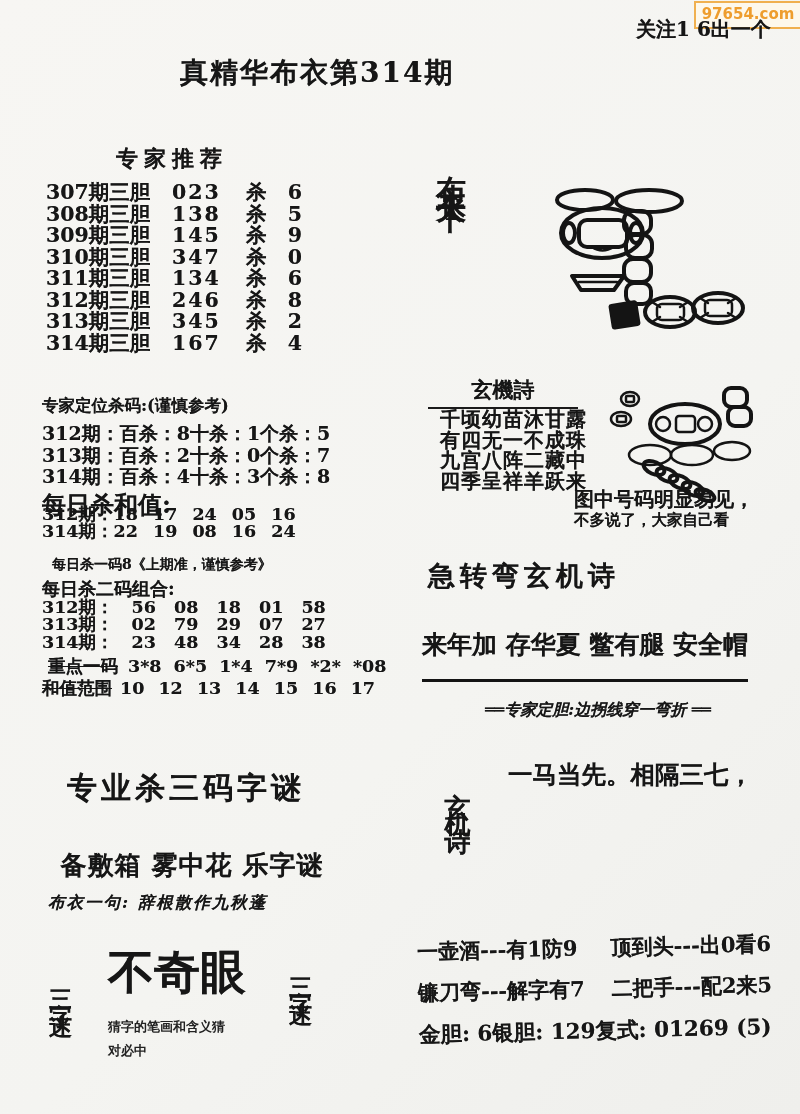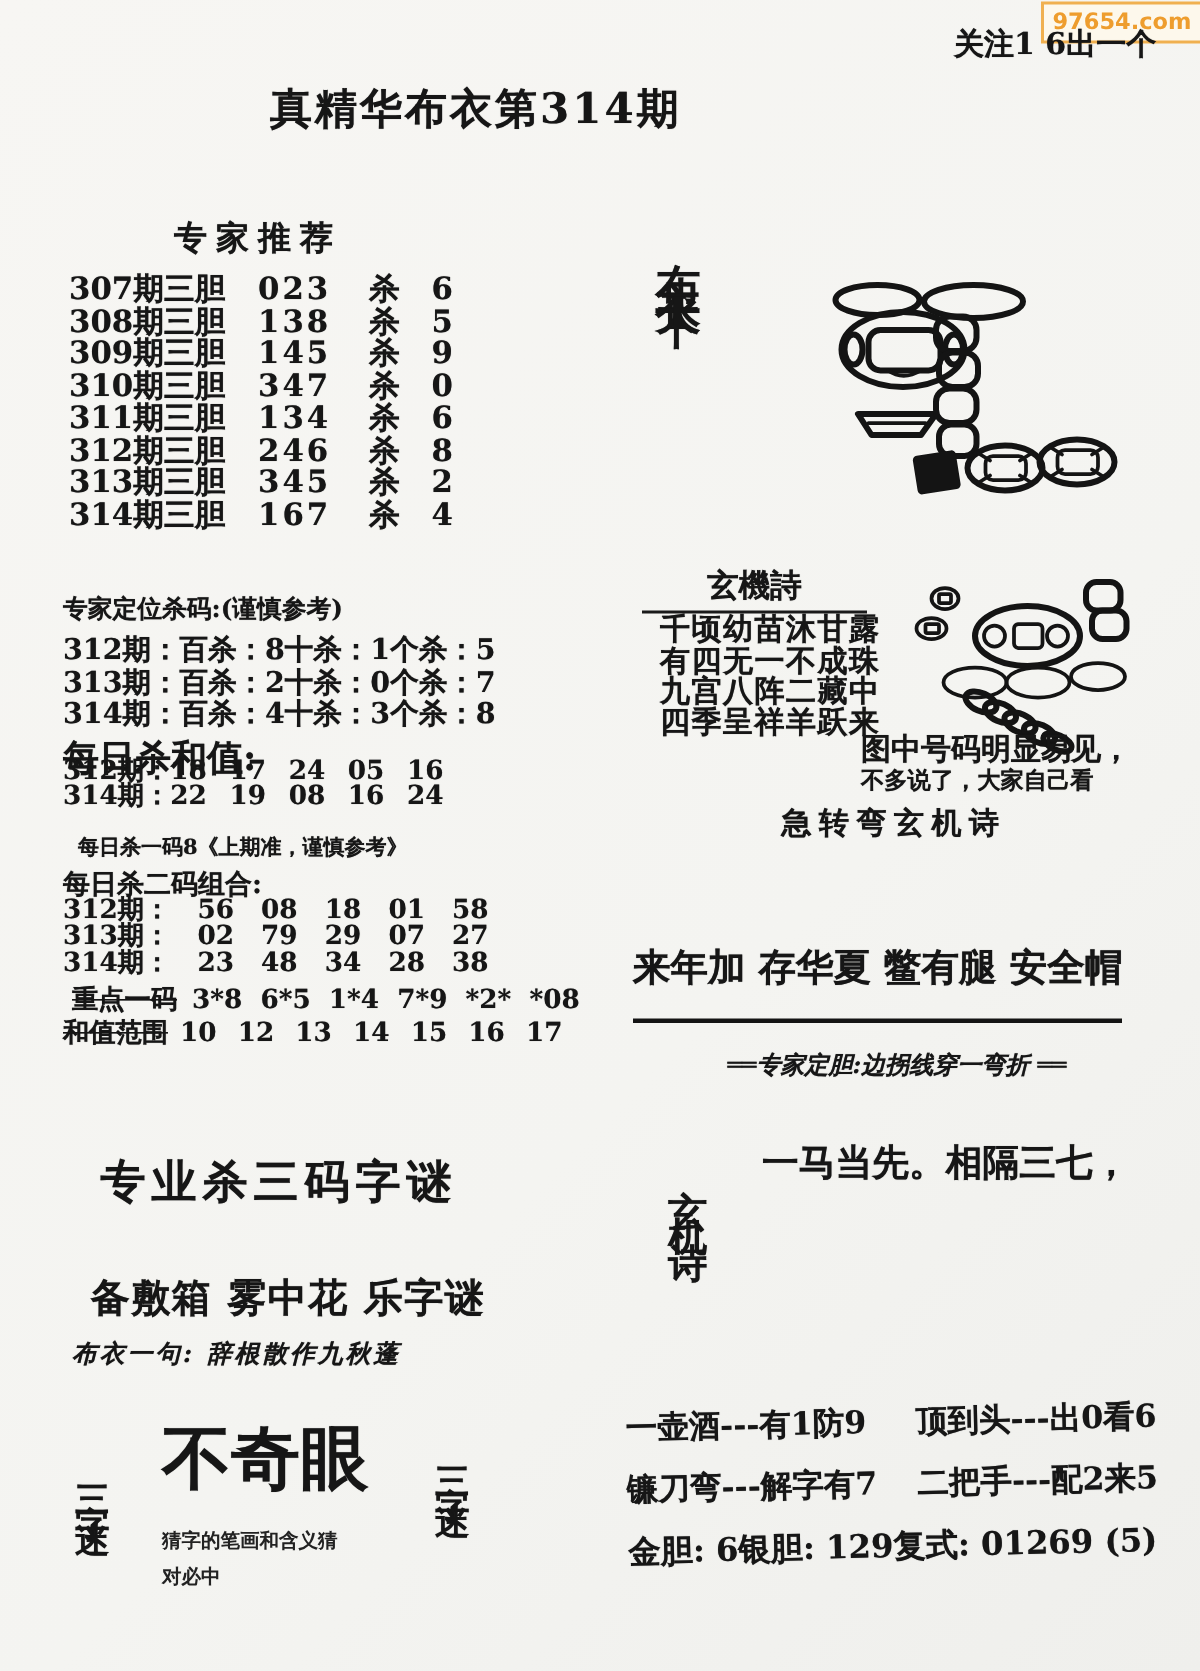--- a/index.html
+++ b/index.html
@@ -50,21 +50,21 @@
   .tcz-right{left:286px;top:960px;font-size:23px;letter-spacing:12px;}
   
   .bt-vert{left:430px;top:152px;font-size:30px;letter-spacing:10px;}
   .svg1{left:548px;top:184px;}
   .poem-title{left:428px;top:376px;width:150px;text-align:center;font-size:21px;
     border-bottom:2px solid #1a1a1a;padding-bottom:3px;}
   .poem-lines{left:424px;top:409px;font-size:20px;line-height:20.5px;letter-spacing:1px;margin-left:16px;}
   .svg2{left:602px;top:386px;}
   .cap1{left:574px;top:486px;font-size:20px;}
   .cap2{left:574px;top:510px;font-size:15.5px;}
-  .sharp-title{left:428px;top:535px;width:336px;text-align:center;font-size:20px;letter-spacing:5px;}
+  .sharp-title{left:428px;top:558px;width:336px;text-align:left;font-size:27px;letter-spacing:5px;}
   .sharp-line{left:422px;top:628px;font-size:25px;border-bottom:3px solid #141414;padding-bottom:18px;}
   .divider{left:428px;top:700px;width:340px;text-align:center;font-size:16px;font-style:italic;}
   .x2-vert{left:441px;top:772px;font-size:26px;letter-spacing:18px;}
   .x2-l1{left:508px;top:758px;font-size:24.5px;}
   .x2-l2{left:508px;top:794px;font-size:24.5px;}
   .br-block{left:418px;top:934px;width:354px;transform:rotate(-1.3deg);font-size:21px;}
   .br-row{display:flex;justify-content:space-between;margin-bottom:13px;}
   .br-last{font-size:21.5px;margin-top:2px;}
   svg{display:block;}
   svg *{stroke:#141414;fill:none;stroke-width:4;stroke-linejoin:round;stroke-linecap:round;}

